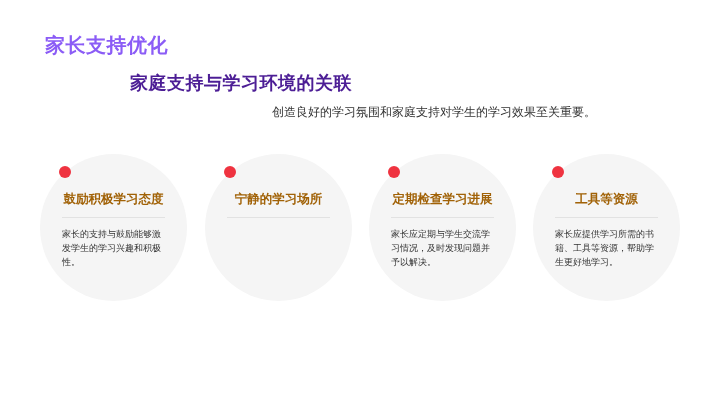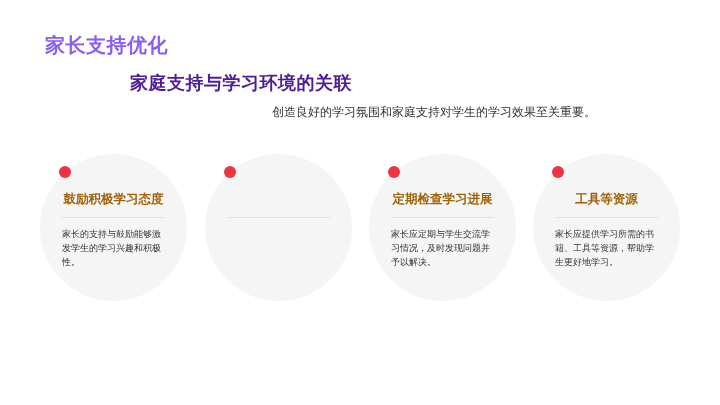--- a/index.html
+++ b/index.html
@@ -48,20 +48,21 @@
 
 <div class="card" style="left:40px;">
   <span class="dot" style="background:#ef3340;"></span>
   <div class="card-title">鼓励积极学习态度</div>
   <div class="divider"></div>
   <div class="card-desc">家长的支持与鼓励能够激发学生的学习兴趣和积极性。</div>
 </div>
 
 <div class="card" style="left:205px;">
   <span class="dot" style="background:#ef3340;"></span>
+  <div class="card-title">宁静的学习场所</div>
   <div class="divider"></div>
 </div>
 
 <div class="card" style="left:369px;">
   <span class="dot" style="background:#ef3340;"></span>
   <div class="card-title">定期检查学习进展</div>
   <div class="divider"></div>
   <div class="card-desc">家长应定期与学生交流学习情况，及时发现问题并予以解决。</div>
 </div>
 

